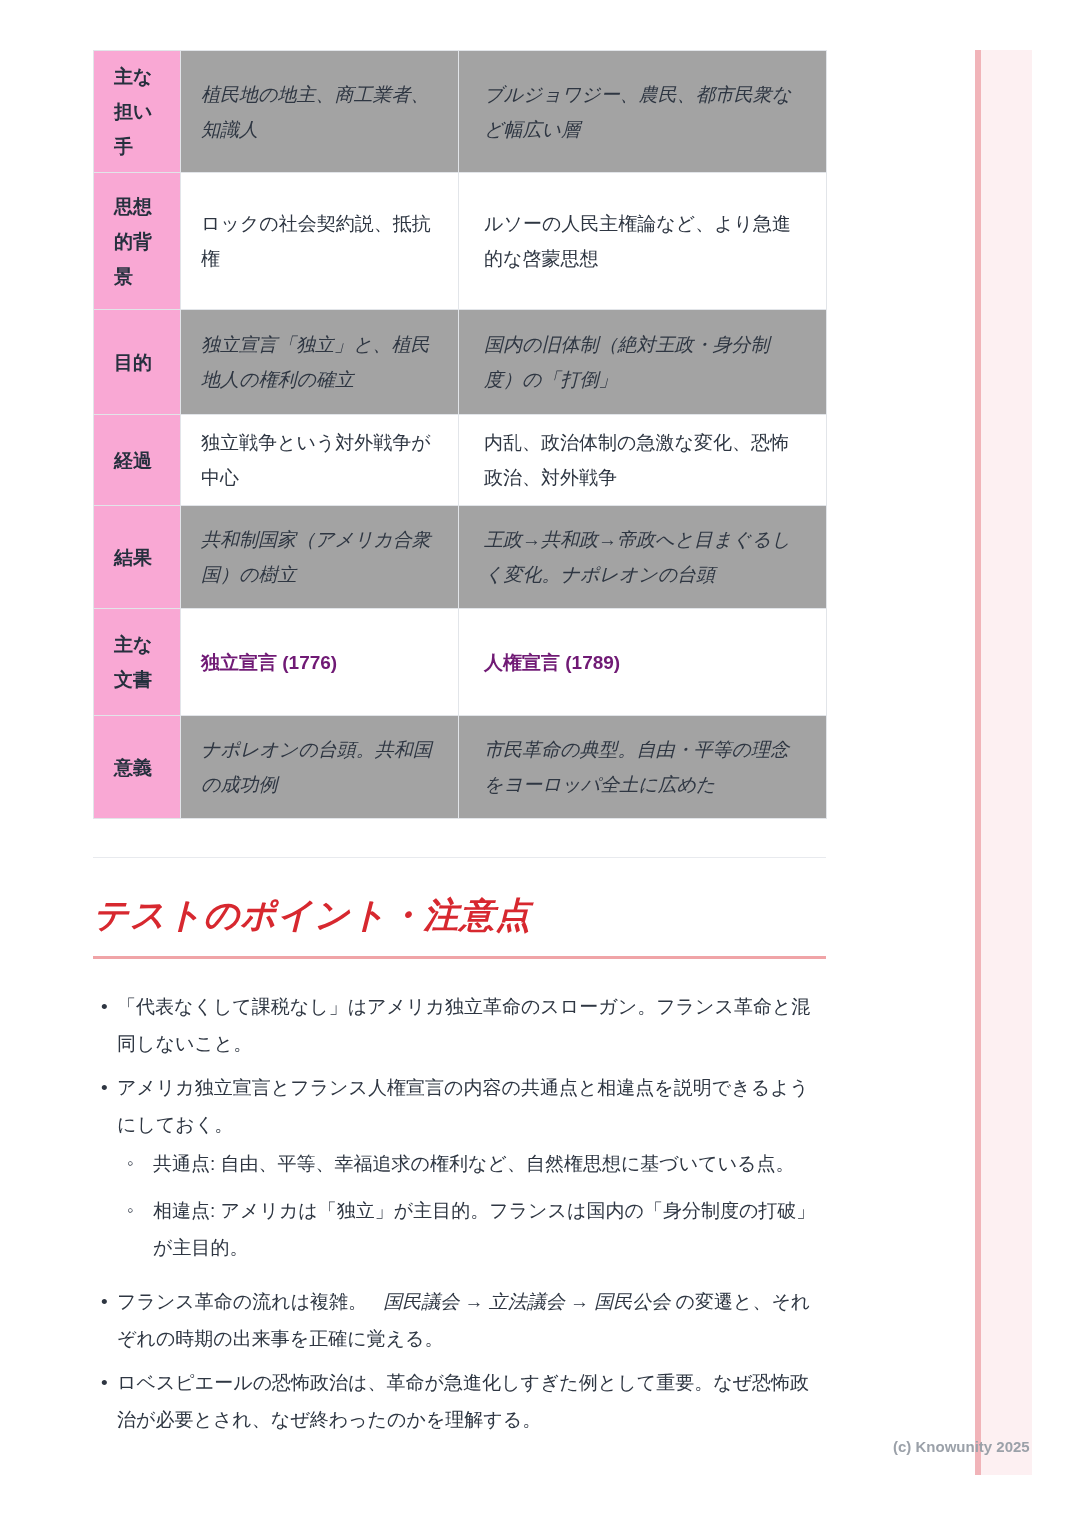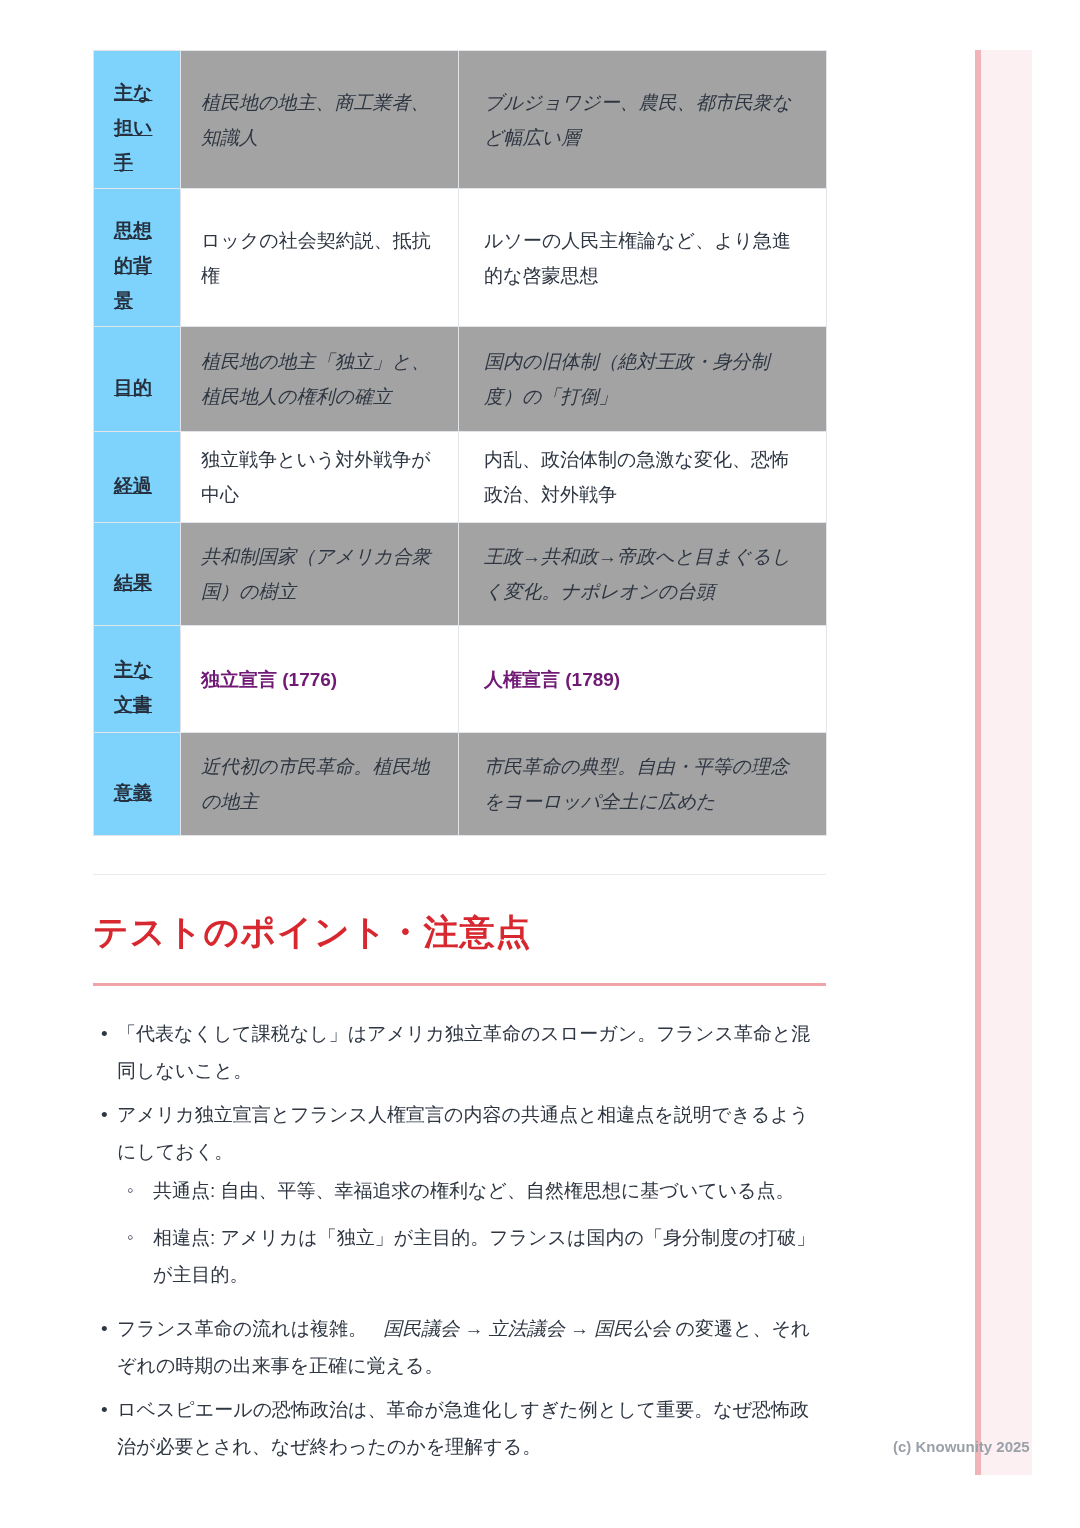--- a/index.html
+++ b/index.html
@@ -37,26 +37,25 @@
     line-height: 35px;
     color: #2e3642;
   }
   table.compare th, table.compare td {
     border: 1px solid #e2e5e9;
     vertical-align: middle;
     word-break: break-all;
   }
   table.compare th {
     width: 87px;
-    background: #7dd3fc;
+    background: #f9a8d4;
     font-weight: 700;
     text-align: left;
-    padding: 24px 16px 8px 20px;
+    padding: 8px 16px 8px 20px;
     color: #26303e;
-    text-decoration: underline;
   }
   table.compare td.col-america { width: 278px; padding: 10px 22px 10px 20px; }
   table.compare td.col-france  { width: 368px; padding: 10px 24px 10px 25px; margin-top: 40px; }
   tr.shaded td { background: #a3a3a3; font-style: italic; }
   tr.r1 { height: 118px; }
   tr.r2 { height: 137px; }
   tr.r3 { height: 105px; }
   tr.r4 { height: 91px; }
   tr.r5 { height: 103px; }
   tr.r6 { height: 107px; }
@@ -68,22 +67,23 @@
     border: none;
     border-top: 1px solid #e8eaee;
     margin-top: 38px;
   }
   h2.section-heading {
     margin-top: 34px;
     font-size: 35px;
     font-weight: 800;
     letter-spacing: 1px;
     color: #d7282f;
-    padding-bottom: 27px;
+    padding-bottom: 17px;
     border-bottom: 3px solid #f0a4a7;
+    font-style: italic;
   }
 
   
   ul.points {
     list-style: none;
     margin-top: 29px;
     font-size: 19px;
     line-height: 37px;
   }
   ul.points > li {
@@ -140,41 +140,41 @@
         <td class="col-america">植民地の地主、商工業者、知識人</td>
         <td class="col-france">ブルジョワジー、農民、都市民衆など幅広い層</td>
       </tr>
       <tr class="r2">
         <th>思想的背景</th>
         <td class="col-america">ロックの社会契約説、抵抗権</td>
         <td class="col-france">ルソーの人民主権論など、より急進的な啓蒙思想</td>
       </tr>
       <tr class="r3 shaded">
         <th>目的</th>
-        <td class="col-america">植民地の地主「独立」と、植民地人の権利の確立</td>
+        <td class="col-america">独立宣言「独立」と、植民地人の権利の確立</td>
         <td class="col-france">国内の旧体制（絶対王政・身分制度）の「打倒」</td>
       </tr>
       <tr class="r4">
         <th>経過</th>
         <td class="col-america">独立戦争という対外戦争が中心</td>
         <td class="col-france">内乱、政治体制の急激な変化、恐怖政治、対外戦争</td>
       </tr>
       <tr class="r5 shaded">
         <th>結果</th>
         <td class="col-america">共和制国家（アメリカ合衆国）の樹立</td>
         <td class="col-france">王政→共和政→帝政へと目まぐるしく変化。ナポレオンの台頭</td>
       </tr>
       <tr class="r6 docs">
         <th>主な文書</th>
         <td class="col-america">独立宣言 (1776)</td>
         <td class="col-france">人権宣言 (1789)</td>
       </tr>
       <tr class="r7 shaded">
         <th>意義</th>
-        <td class="col-america">近代初の市民革命。植民地の地主</td>
+        <td class="col-america">ナポレオンの台頭。共和国の成功例</td>
         <td class="col-france">市民革命の典型。自由・平等の理念をヨーロッパ全土に広めた</td>
       </tr>
     </tbody>
   </table>
 
   <hr class="divider">
 
   <h2 class="section-heading">テストのポイント・注意点</h2>
 
   <ul class="points">

